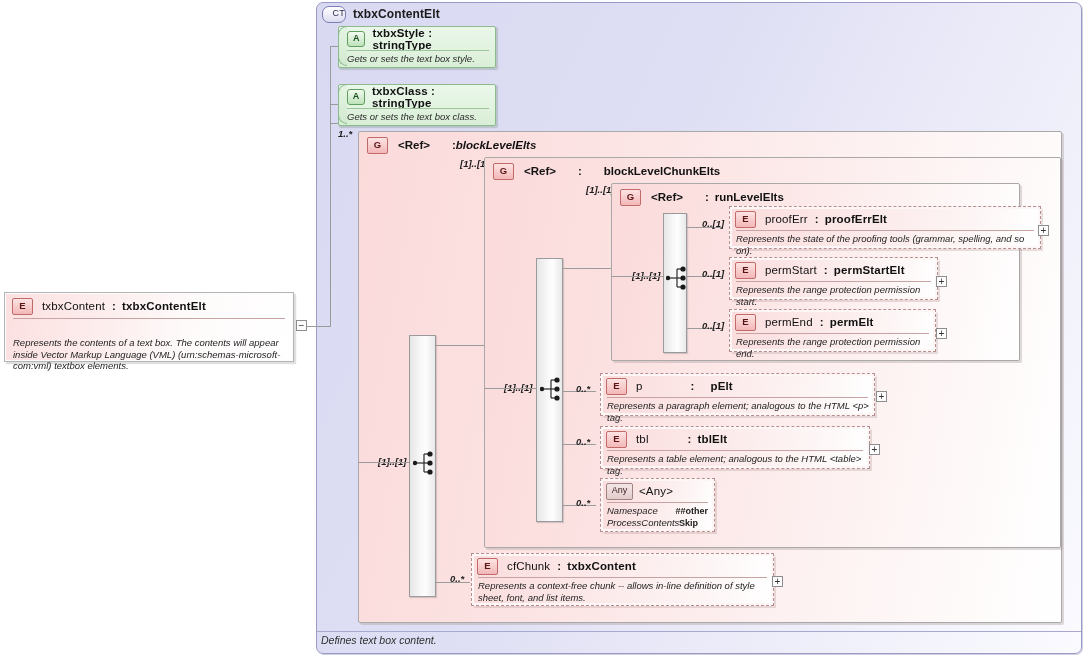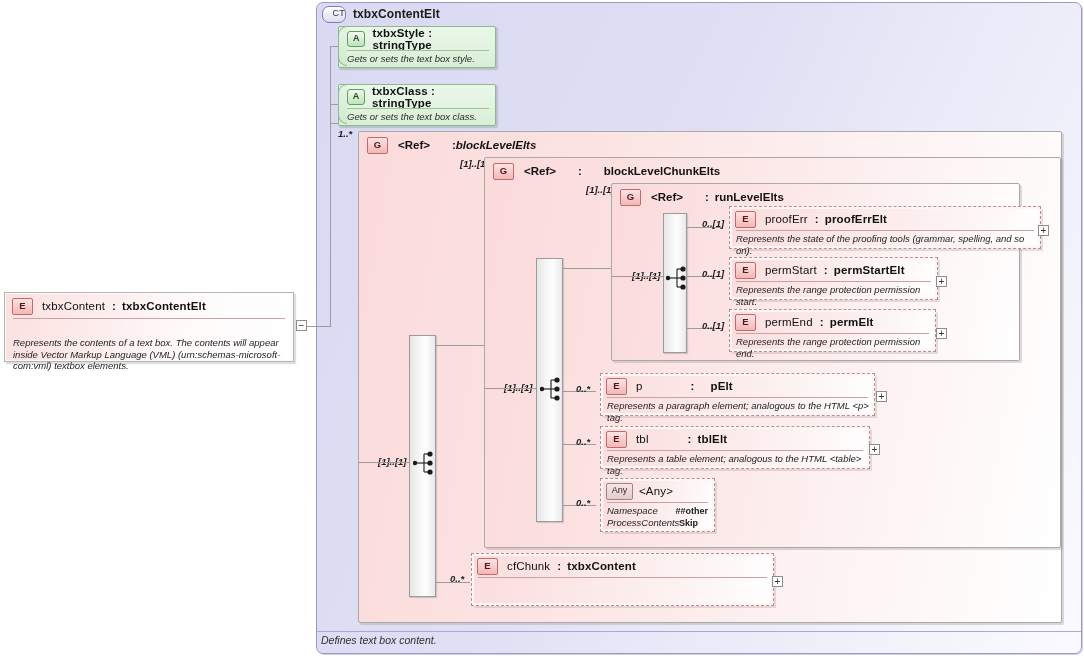--- a/index.html
+++ b/index.html
@@ -336,14 +336,15 @@
 <div class="card" style="left:450px;top:573px;">0..*</div>
 <div class="abs el-box" style="left:471px;top:553px;width:303px;height:53px;">
   <div class="el-inner"></div>
   <div class="el-head">
     <div class="e-badge">E</div>
     <div class="el-name">cfChunk</div>
     <div class="el-type" style="margin-left:7px;">:</div>
     <div class="el-type" style="margin-left:6px;">txbxContent</div>
   </div>
   <div class="el-rule"></div>
+  <div class="el-desc">Represents a context-free chunk -- allows in-line definition of style sheet, font, and list items.</div>
 </div>
 <div class="abs tgl" style="left:772px;top:576px;">+</div>
 
 </body></html>

